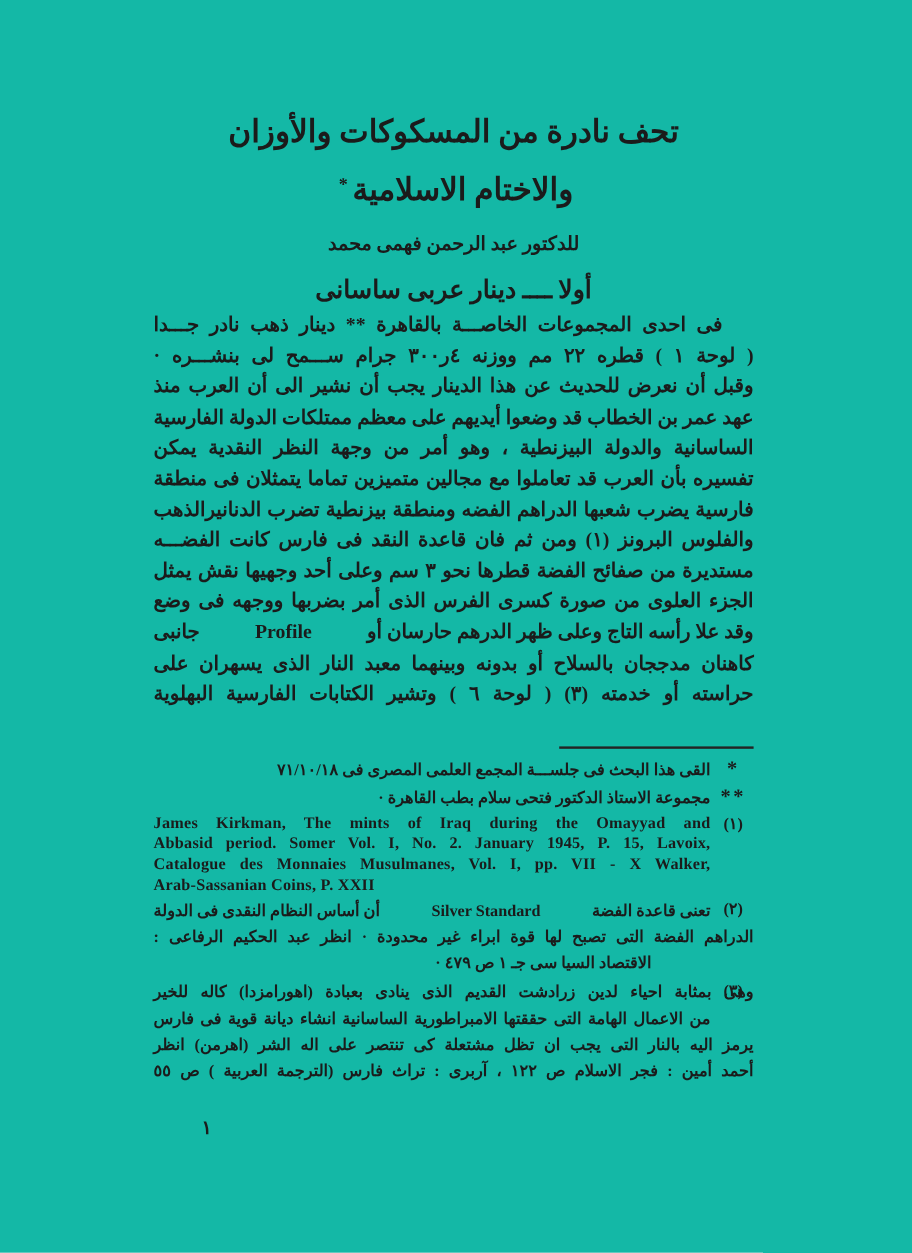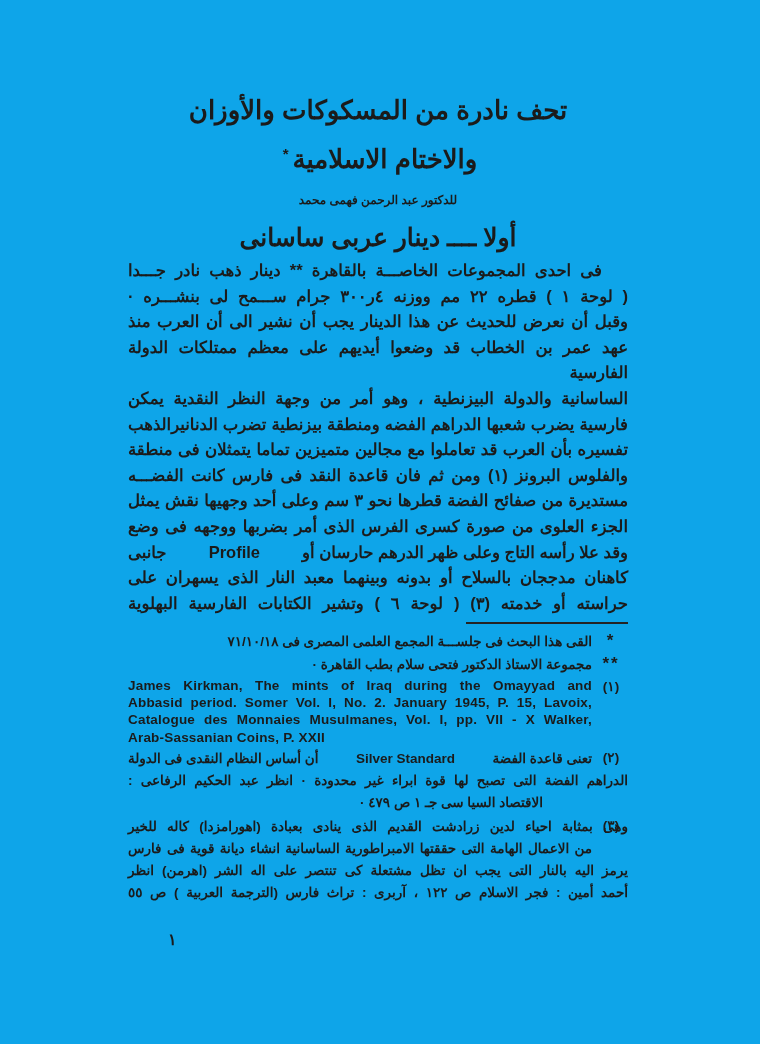--- a/index.html
+++ b/index.html
@@ -1,24 +1,24 @@
 <!DOCTYPE html>
 <html><head>
 <meta charset="utf-8">
 <style>
   html,body{margin:0;padding:0;background:#e8e8e8;}
-  #doc{position:relative;width:760px;height:1044px;background:#0ea5e9;
-       font-family:Liberation Sans, sans-serif;color:#1b1b1b;overflow:hidden;margin:0 auto;}
+  #doc{position:relative;width:760px;height:1044px;background:#14b8a6;
+       font-family:Liberation Serif, serif;color:#1b1b1b;overflow:hidden;margin:0 auto;}
 
   
   .hdr{position:absolute;left:128px;top:0;width:500px;text-align:center;}
   .title{margin-top:88px;direction:rtl;font-weight:bold;font-size:26px;line-height:44px;}
   .title .star{font-size:15px;vertical-align:9px;padding:0 4px;}
-  .author{margin-top:12px;direction:rtl;font-weight:bold;font-size:12px;}
-  .heading{margin-top:16px;direction:rtl;font-weight:bold;font-size:25px;}
+  .author{margin-top:12px;direction:rtl;font-weight:bold;font-size:16px;}
+  .heading{margin-top:16px;direction:rtl;font-weight:bold;font-size:21px;}
 
   
   .bodyblk{position:absolute;left:128px;top:258px;width:500px;}
   .ln{direction:rtl;text-align:justify;text-align-last:justify;
       font-weight:bold;font-size:16.5px;line-height:25.6px;}
   .ind{padding-right:26px;}
   .split{display:flex;justify-content:space-between;align-items:baseline;}
   .rt{text-align:right;text-align-last:right;}
   .pr85{padding-right:85px;text-align:center;}
   .lt{direction:ltr;text-align:justify;text-align-last:justify;}
@@ -51,22 +51,22 @@
     <div class="author">للدكتور عبد الرحمن فهمى محمد</div>
     <div class="heading">أولا ــــ دينار عربى ساسانى</div>
   </div>
 
   <div class="bodyblk">
       <div class="ln ind">فى احدى المجموعات الخاصـــة بالقاهرة ** دينار ذهب نادر جـــدا</div>
       <div class="ln">( لوحة ١ ) قطره ٢٢ مم ووزنه ٤ر٣٠٠ جرام ســـمح لى بنشـــره ·</div>
       <div class="ln">وقبل أن نعرض للحديث عن هذا الدينار يجب أن نشير الى أن العرب منذ</div>
       <div class="ln">عهد عمر بن الخطاب قد وضعوا أيديهم على معظم ممتلكات الدولة الفارسية</div>
       <div class="ln">الساسانية والدولة البيزنطية ، وهو أمر من وجهة النظر النقدية يمكن</div>
+      <div class="ln">تفسيره بأن العرب قد تعاملوا مع مجالين متميزين تماما يتمثلان فى منطقة</div>
       <div class="ln">فارسية يضرب شعبها الدراهم الفضه ومنطقة بيزنطية تضرب الدنانيرالذهب</div>
-      <div class="ln">تفسيره بأن العرب قد تعاملوا مع مجالين متميزين تماما يتمثلان فى منطقة</div>
       <div class="ln">والفلوس البرونز (١) ومن ثم فان قاعدة النقد فى فارس كانت الفضـــه</div>
       <div class="ln">مستديرة من صفائح الفضة قطرها نحو ٣ سم وعلى أحد وجهيها نقش يمثل</div>
       <div class="ln">الجزء العلوى من صورة كسرى الفرس الذى أمر بضربها ووجهه فى وضع</div>
       <div class="ln split">
         <span>وقد علا رأسه التاج وعلى ظهر الدرهم حارسان أو</span>
         <span>Profile</span>
         <span>جانبى</span>
       </div>
       <div class="ln">كاهنان مدججان بالسلاح أو بدونه وبينهما معبد النار الذى يسهران على</div>
       <div class="ln">حراسته أو خدمته (٣) ( لوحة ٦ ) وتشير الكتابات الفارسية البهلوية</div>

